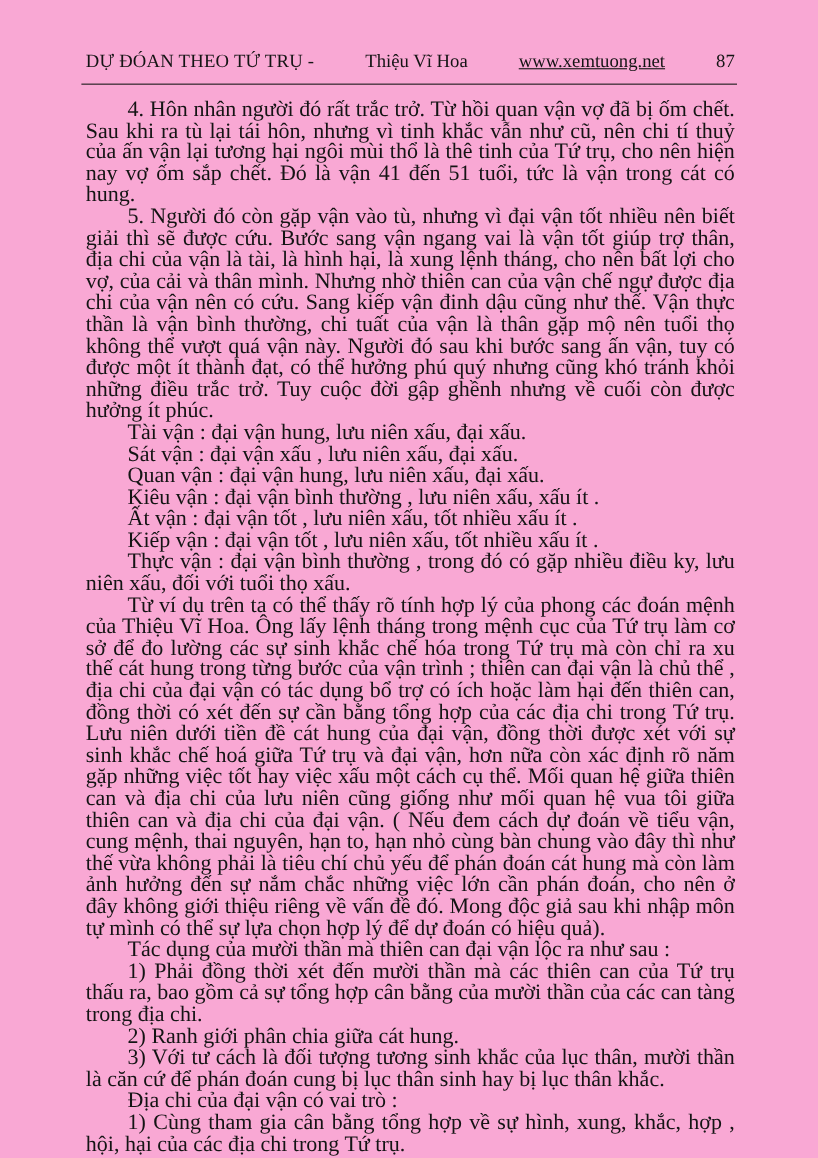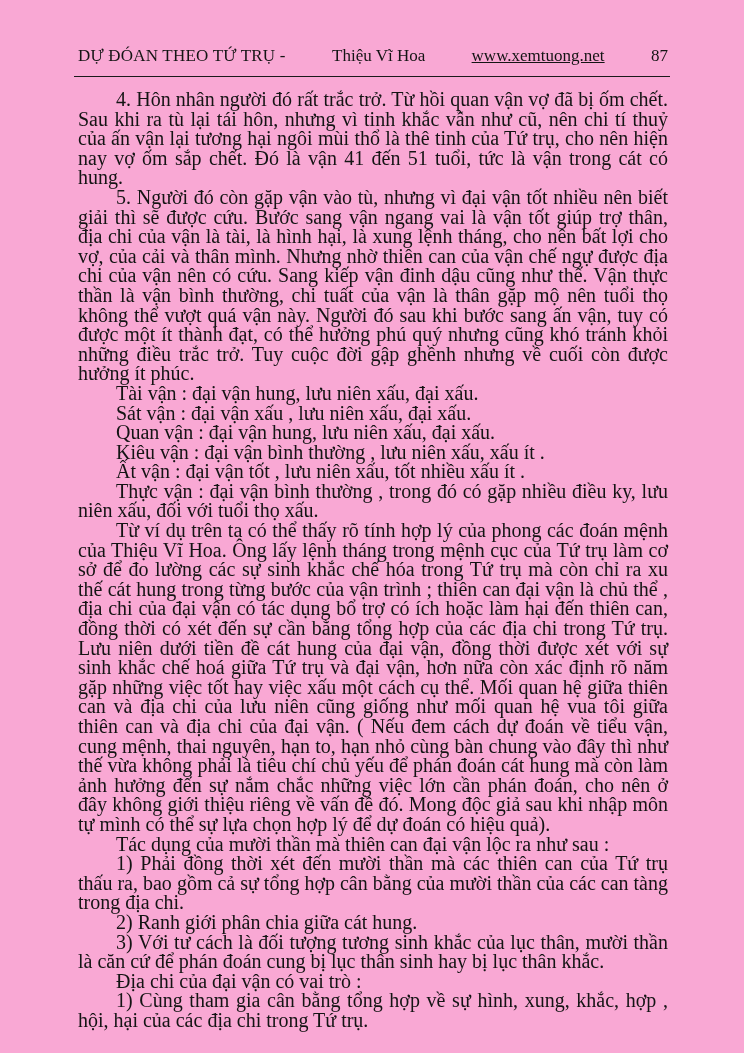--- a/index.html
+++ b/index.html
@@ -56,20 +56,21 @@
   </div>
   <div class="header-rule"></div>
   <div class="body-text" id="body-text">
       <p>4. Hôn nhân người đó rất trắc trở. Từ hồi quan vận vợ đã bị ốm chết. Sau khi ra tù lại tái hôn, nhưng vì tinh khắc vẫn như cũ, nên chi tí thuỷ của ấn vận lại tương hại ngôi mùi thổ là thê tinh của Tứ trụ, cho nên hiện nay vợ ốm sắp chết. Đó là vận 41 đến 51 tuổi, tức là vận trong cát có hung.</p>
       <p>5. Người đó còn gặp vận vào tù, nhưng vì đại vận tốt nhiều nên biết giải thì sẽ được cứu. Bước sang vận ngang vai là vận tốt giúp trợ thân, địa chi của vận  là tài, là hình hại, là xung lệnh tháng, cho nên bất lợi cho vợ, của cải và thân mình. Nhưng nhờ thiên can của vận chế ngự được địa chi của vận nên có cứu. Sang kiếp vận đinh dậu cũng như thế. Vận thực thần là vận bình thường, chi tuất của vận là thân gặp mộ nên tuổi thọ không thể vượt quá vận này. Người đó sau khi bước sang ấn vận, tuy có được một ít thành đạt, có thể hưởng phú quý nhưng cũng khó tránh khỏi những điều trắc trở. Tuy cuộc đời gập ghềnh nhưng về cuối còn được hưởng ít phúc.</p>
       <p>Tài vận : đại vận hung, lưu niên xấu, đại xấu.</p>
       <p>Sát vận : đại vận xấu , lưu niên xấu, đại xấu.</p>
       <p>Quan vận : đại vận hung, lưu niên xấu, đại xấu.</p>
       <p>Kiêu  vận : đại vận bình thường , lưu niên xấu,  xấu ít .</p>
       <p>Ất vận : đại vận tốt , lưu niên xấu, tốt nhiều  xấu ít .</p>
+      <p>Kiếp  vận : đại vận tốt , lưu niên xấu, tốt nhiều  xấu ít .</p>
       <p>Thực  vận : đại vận bình thường , trong đó có gặp nhiều điều ky, lưu niên xấu, đối với tuổi thọ xấu.</p>
       <p>Từ ví dụ trên ta có thể thấy rõ tính hợp lý của phong các đoán mệnh của Thiệu Vĩ Hoa. Ông lấy lệnh tháng trong mệnh cục của Tứ trụ làm cơ sở để đo lường các sự sinh khắc chế hóa trong Tứ trụ mà còn chỉ ra xu thế cát hung trong từng bước của vận trình ; thiên can đại vận là chủ thể , địa chi của đại vận có tác dụng bổ trợ có ích hoặc làm hại đến thiên can, đồng thời có xét đến sự cần bằng tổng hợp của các địa chi trong Tứ trụ. Lưu niên dưới tiền đề cát hung của đại vận, đồng thời được xét với sự sinh khắc chế hoá giữa Tứ trụ và đại vận, hơn nữa còn xác định rõ năm gặp những việc tốt hay  việc xấu một cách cụ thể. Mối quan hệ giữa thiên can và địa chi của lưu niên cũng giống như mối quan hệ vua tôi giữa thiên can và địa chi của đại vận. ( Nếu đem cách dự đoán về tiểu vận, cung mệnh, thai nguyên, hạn to, hạn nhỏ cùng bàn chung vào đây thì như thế vừa không phải là tiêu chí chủ yếu để phán đoán cát hung mà còn làm ảnh hưởng đến sự nắm chắc những việc lớn cần phán đoán, cho nên ở đây không giới thiệu riêng về vấn đề đó. Mong độc giả sau khi nhập môn tự mình có thể sự lựa chọn hợp lý để dự đoán có hiệu quả).</p>
       <p>Tác dụng của mười thần mà thiên can đại vận lộc ra như sau :</p>
       <p>1) Phải đồng thời xét đến mười thần mà các thiên can của Tứ trụ thấu ra, bao gồm cả sự tổng hợp cân bằng của mười thần của các can tàng trong địa chi.</p>
       <p>2) Ranh giới phân chia giữa cát hung.</p>
       <p>3) Với tư cách là đối tượng tương sinh khắc của lục thân, mười thần là căn cứ để phán đoán cung bị lục thân sinh hay bị lục thân khắc.</p>
       <p>Địa chi của đại vận có vai trò :</p>
       <p>1) Cùng tham gia cân bằng tổng hợp về sự hình, xung, khắc, hợp , hội, hại của các địa chi trong Tứ trụ.</p>
     </div>
 </div>

